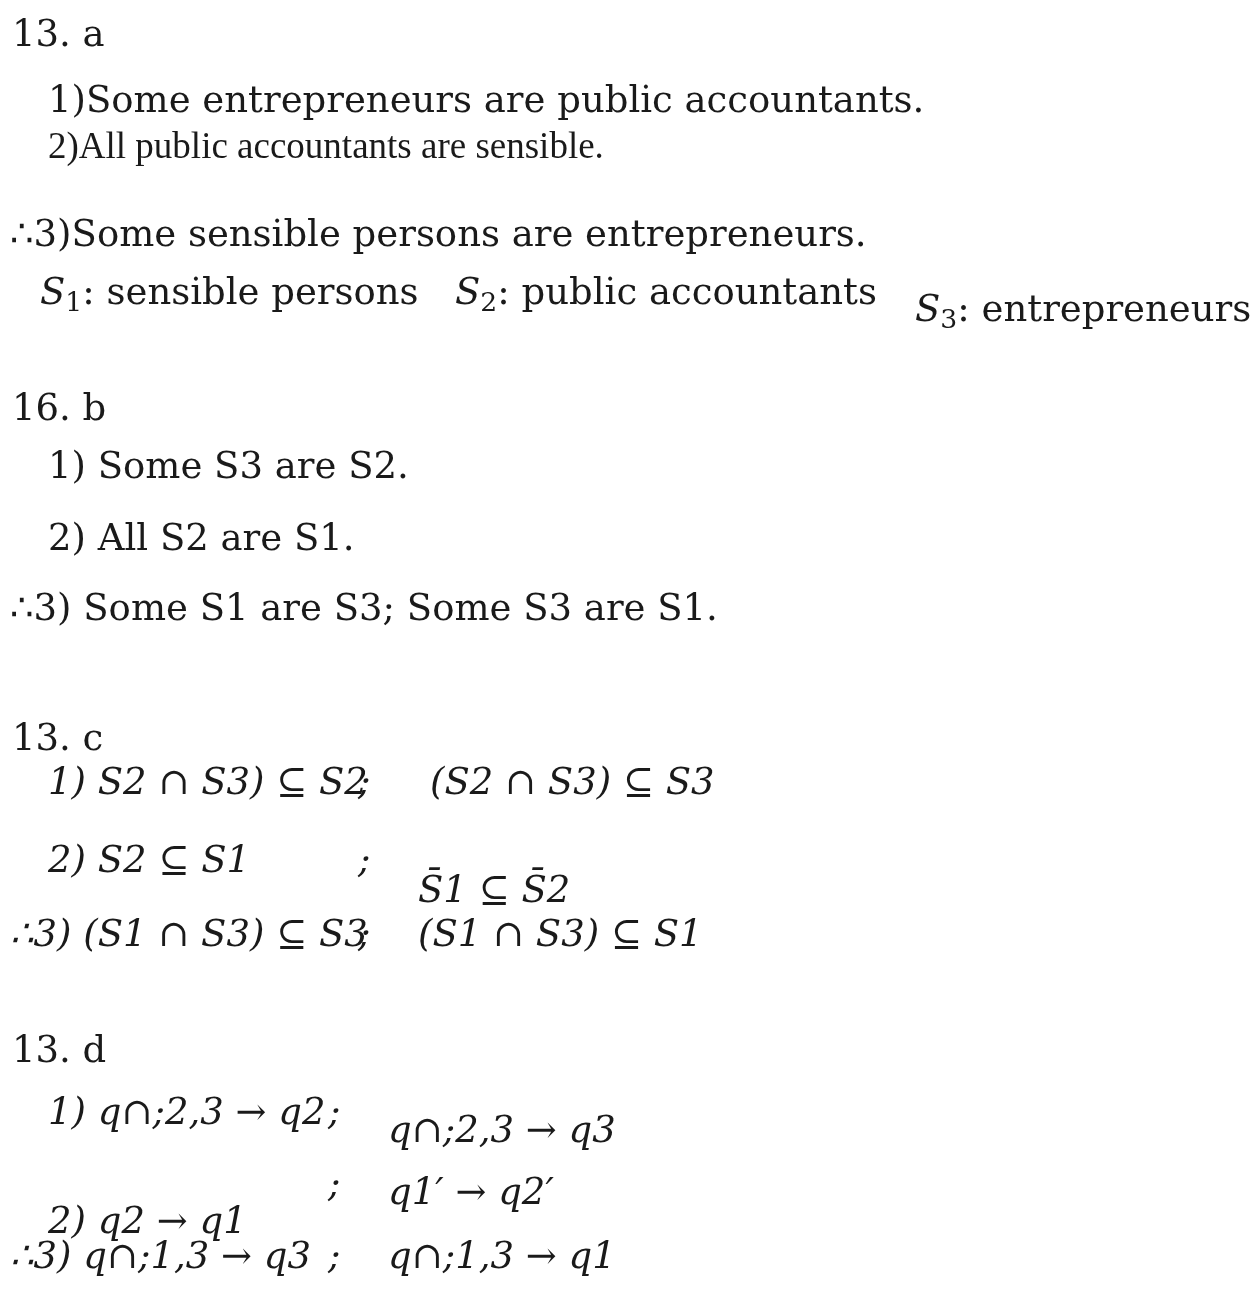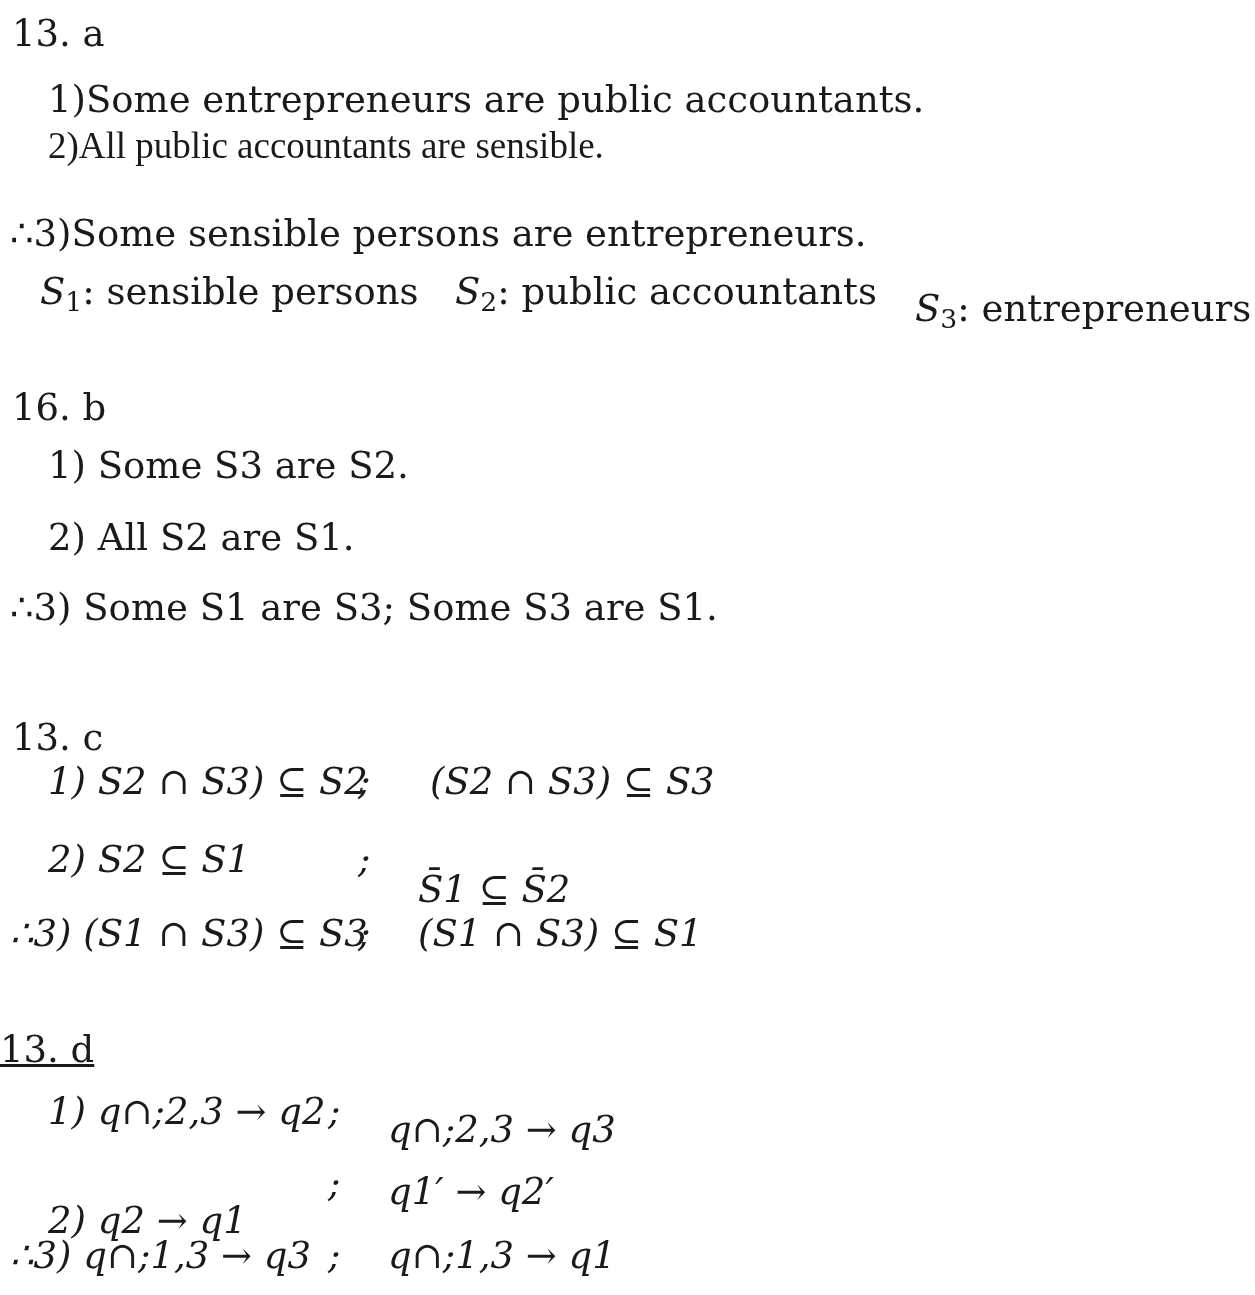--- a/index.html
+++ b/index.html
@@ -46,21 +46,21 @@
 <div class="abs line it" style="left:48px;top:760px;">1) S2 ∩ S3) ⊆ S2</div>
 <div class="abs line it" style="left:358px;top:760px;">;</div>
 <div class="abs line it" style="left:430px;top:760px;text-align:right;">(S2 ∩ S3) ⊆ S3</div>
 <div class="abs line it" style="left:48px;top:838px;">2) S2 ⊆ S1</div>
 <div class="abs line it" style="left:358px;top:838px;">;</div>
 <div class="abs line it" style="left:418px;top:868px;">S̄1 ⊆ S̄2</div>
 <div class="abs line it" style="left:10px;top:912px;">∴3) (S1 ∩ S3) ⊆ S3</div>
 <div class="abs line it" style="left:358px;top:912px;">;</div>
 <div class="abs line it" style="left:418px;top:912px;">(S1 ∩ S3) ⊆ S1</div>
 
-<div class="abs head" style="left:0;top:1028px;text-decoration:underline;">13. d</div>
+<div class="abs head" style="left:12px;top:1028px;">13. d</div>
 <div class="abs line it" style="left:48px;top:1090px;">1) q∩;2,3 → q2</div>
 <div class="abs line it" style="left:328px;top:1090px;">;</div>
 <div class="abs line it" style="left:388px;top:1064px;margin-top:44px;">q∩;2,3 → q3</div>
 <div class="abs line it" style="left:48px;top:1162px;margin-top:37px;">2) q2 → q1</div>
 <div class="abs line it" style="left:328px;top:1162px;">;</div>
 <div class="abs line it" style="left:388px;top:1162px;margin-top:8px;">q1′ → q2′</div>
 <div class="abs line it" style="left:10px;top:1234px;">∴3) q∩;1,3 → q3</div>
 <div class="abs line it" style="left:328px;top:1234px;">;</div>
 <div class="abs line it" style="left:388px;top:1234px;">q∩;1,3 → q1</div>
 

